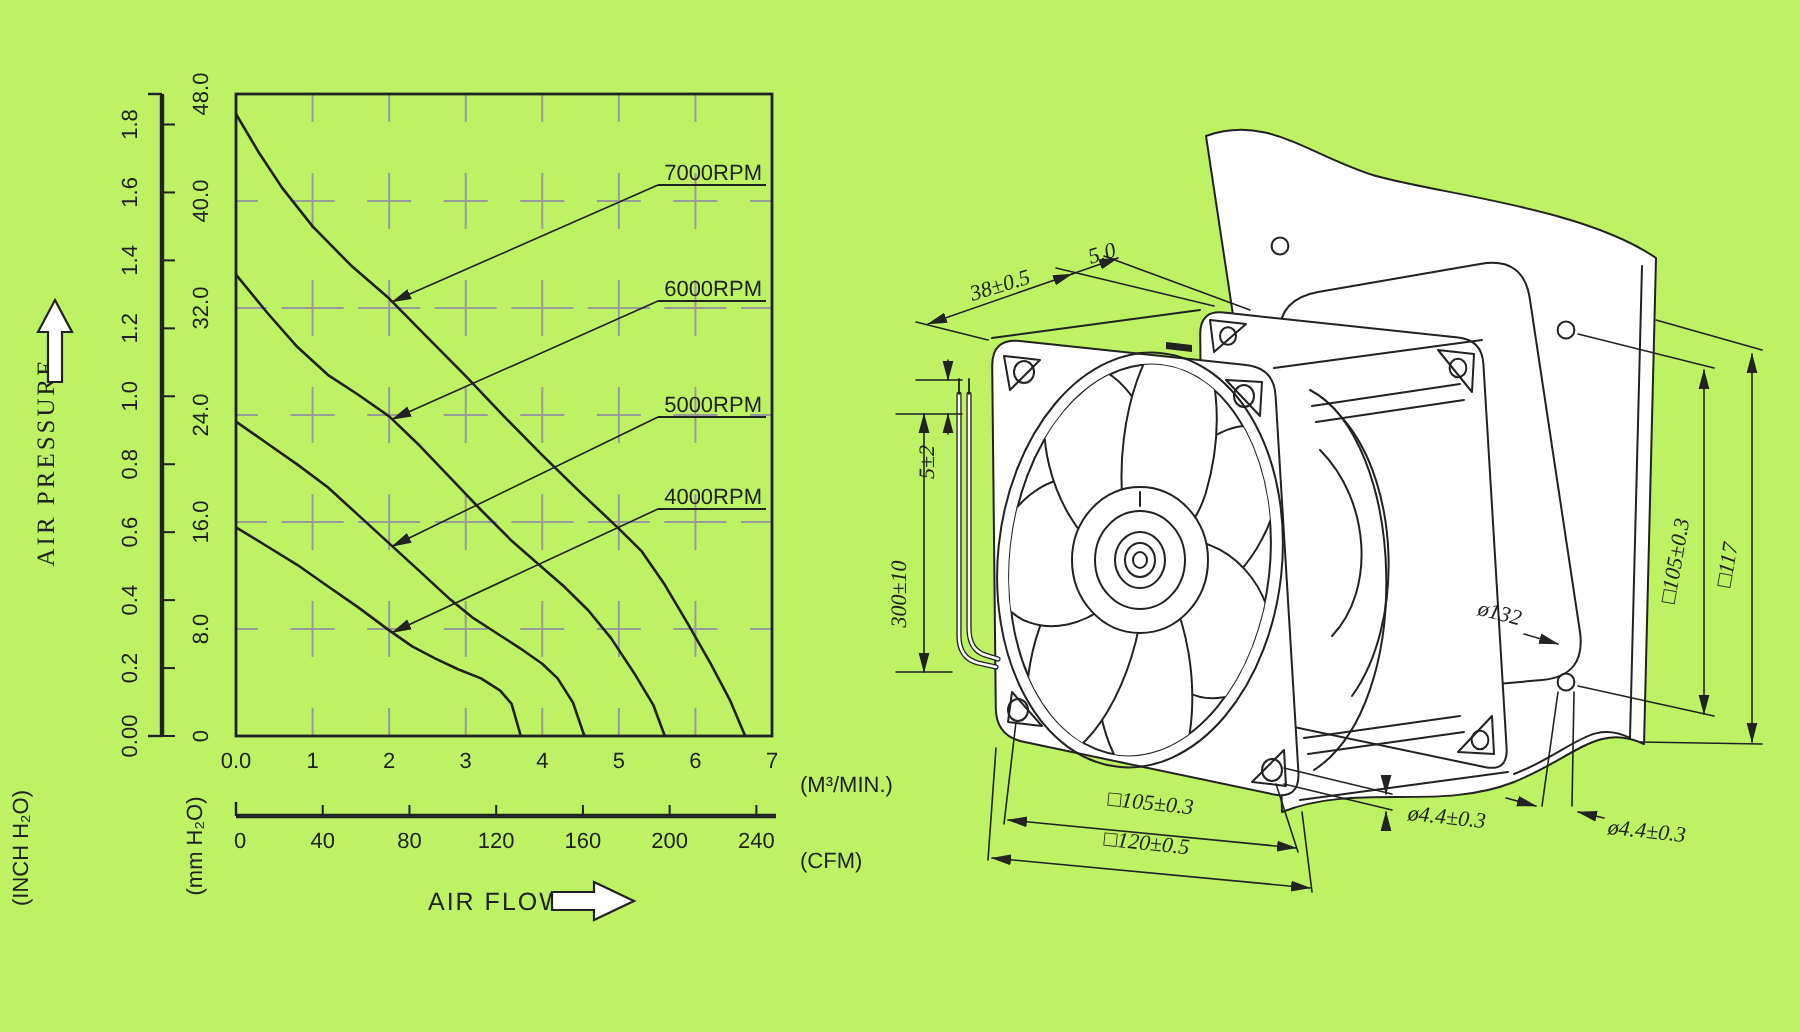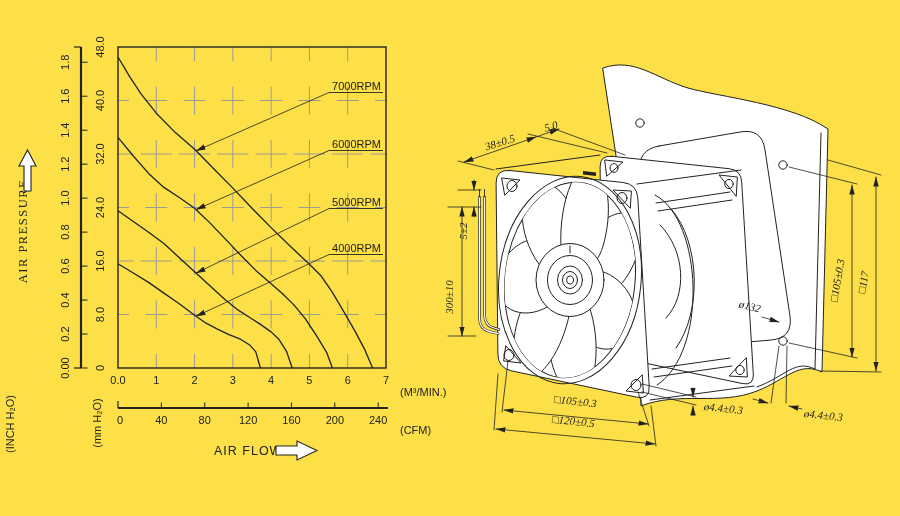--- a/index.html
+++ b/index.html
@@ -1,16 +1,16 @@
 <!DOCTYPE html>
 <html><head>
 <meta charset="utf-8">
 <style>
   html,body{margin:0;padding:0;background:#fff;width:900px;height:516px;overflow:hidden;}
-  .stage{position:relative;width:900px;height:516px;background:#fde047;font-family:"Liberation Sans",sans-serif;}
+  .stage{position:relative;width:900px;height:516px;background:#bef264;font-family:"Liberation Sans",sans-serif;}
   svg text{user-select:none;}
   .tick-label{font-family:"Liberation Sans",sans-serif;font-size:11px;fill:#222;}
   .unit-label{font-family:"Liberation Sans",sans-serif;font-size:11px;fill:#222;}
   .axis-title-serif{font-family:"Liberation Serif",serif;font-size:12.5px;letter-spacing:1.5px;fill:#222;}
   .axis-title-sans{font-family:"Liberation Sans",sans-serif;font-size:12.5px;letter-spacing:1px;fill:#222;}
   .dim-label{font-family:"Liberation Serif",serif;font-style:italic;font-size:11px;fill:#222;}
   .rpm-label{font-family:"Liberation Sans",sans-serif;font-size:11px;fill:#222;}
 </style>
 </head>
 <body>

